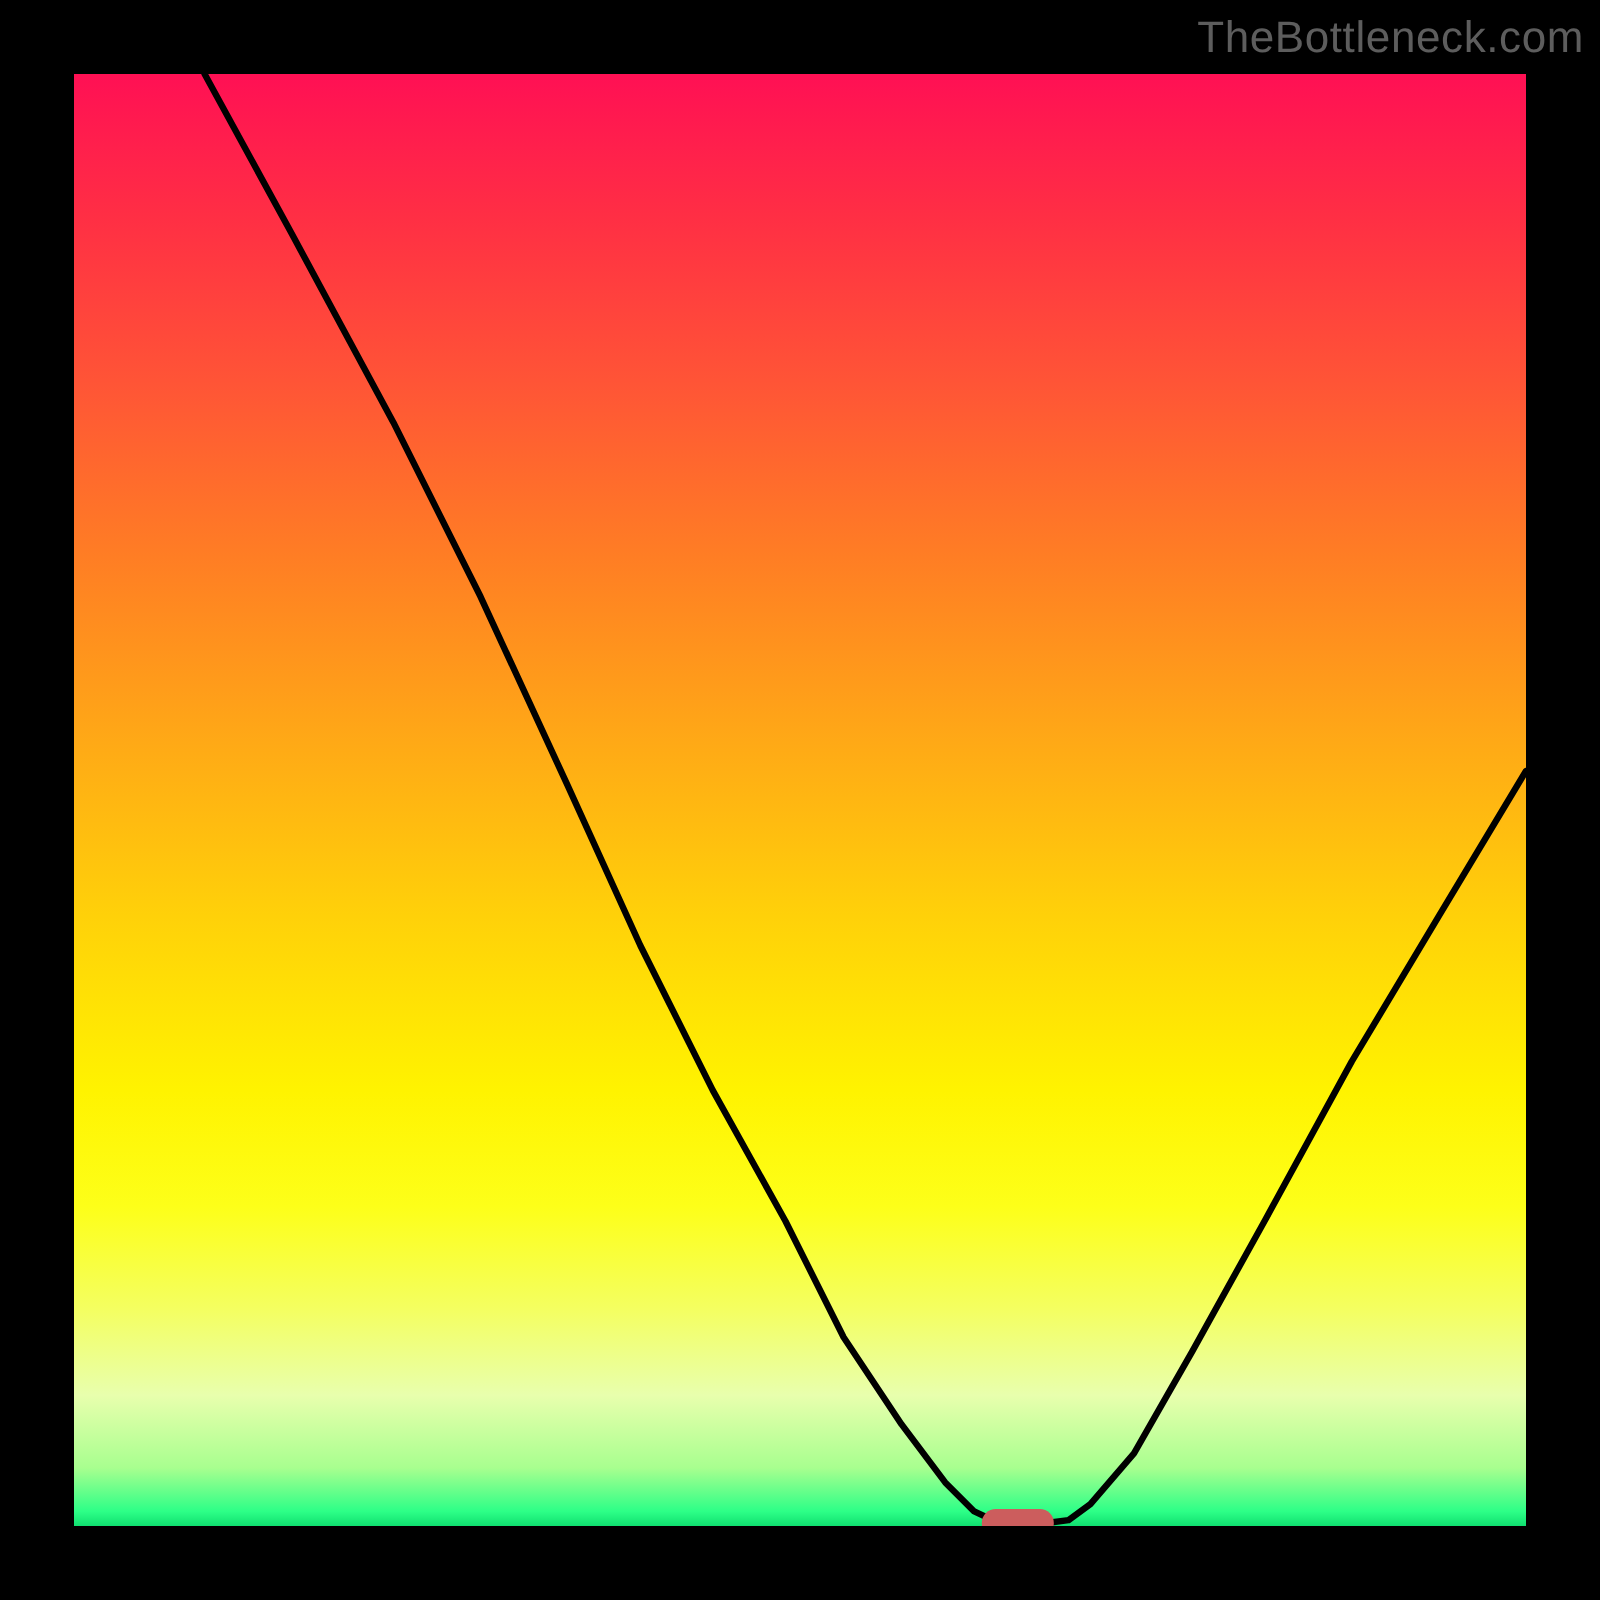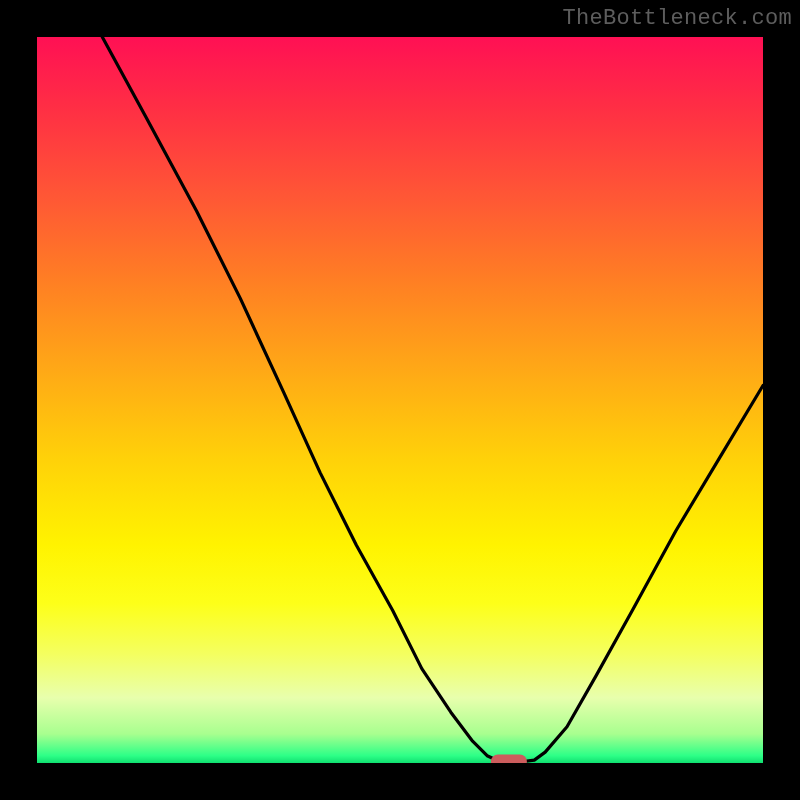--- a/index.html
+++ b/index.html
@@ -11,21 +11,20 @@
     overflow: hidden;
     font-family: Arial, Helvetica, sans-serif;
   }
   .frame {
     position: absolute;
     left: 0;
     top: 0;
     width: 800px;
     height: 800px;
     background: #000;
-    font-family: Liberation Mono, monospace;
   }
   .plot-area {
     position: absolute;
     left: 37px;
     top: 37px;
     width: 726px;
     height: 726px;
     
   }
   .gradient {

